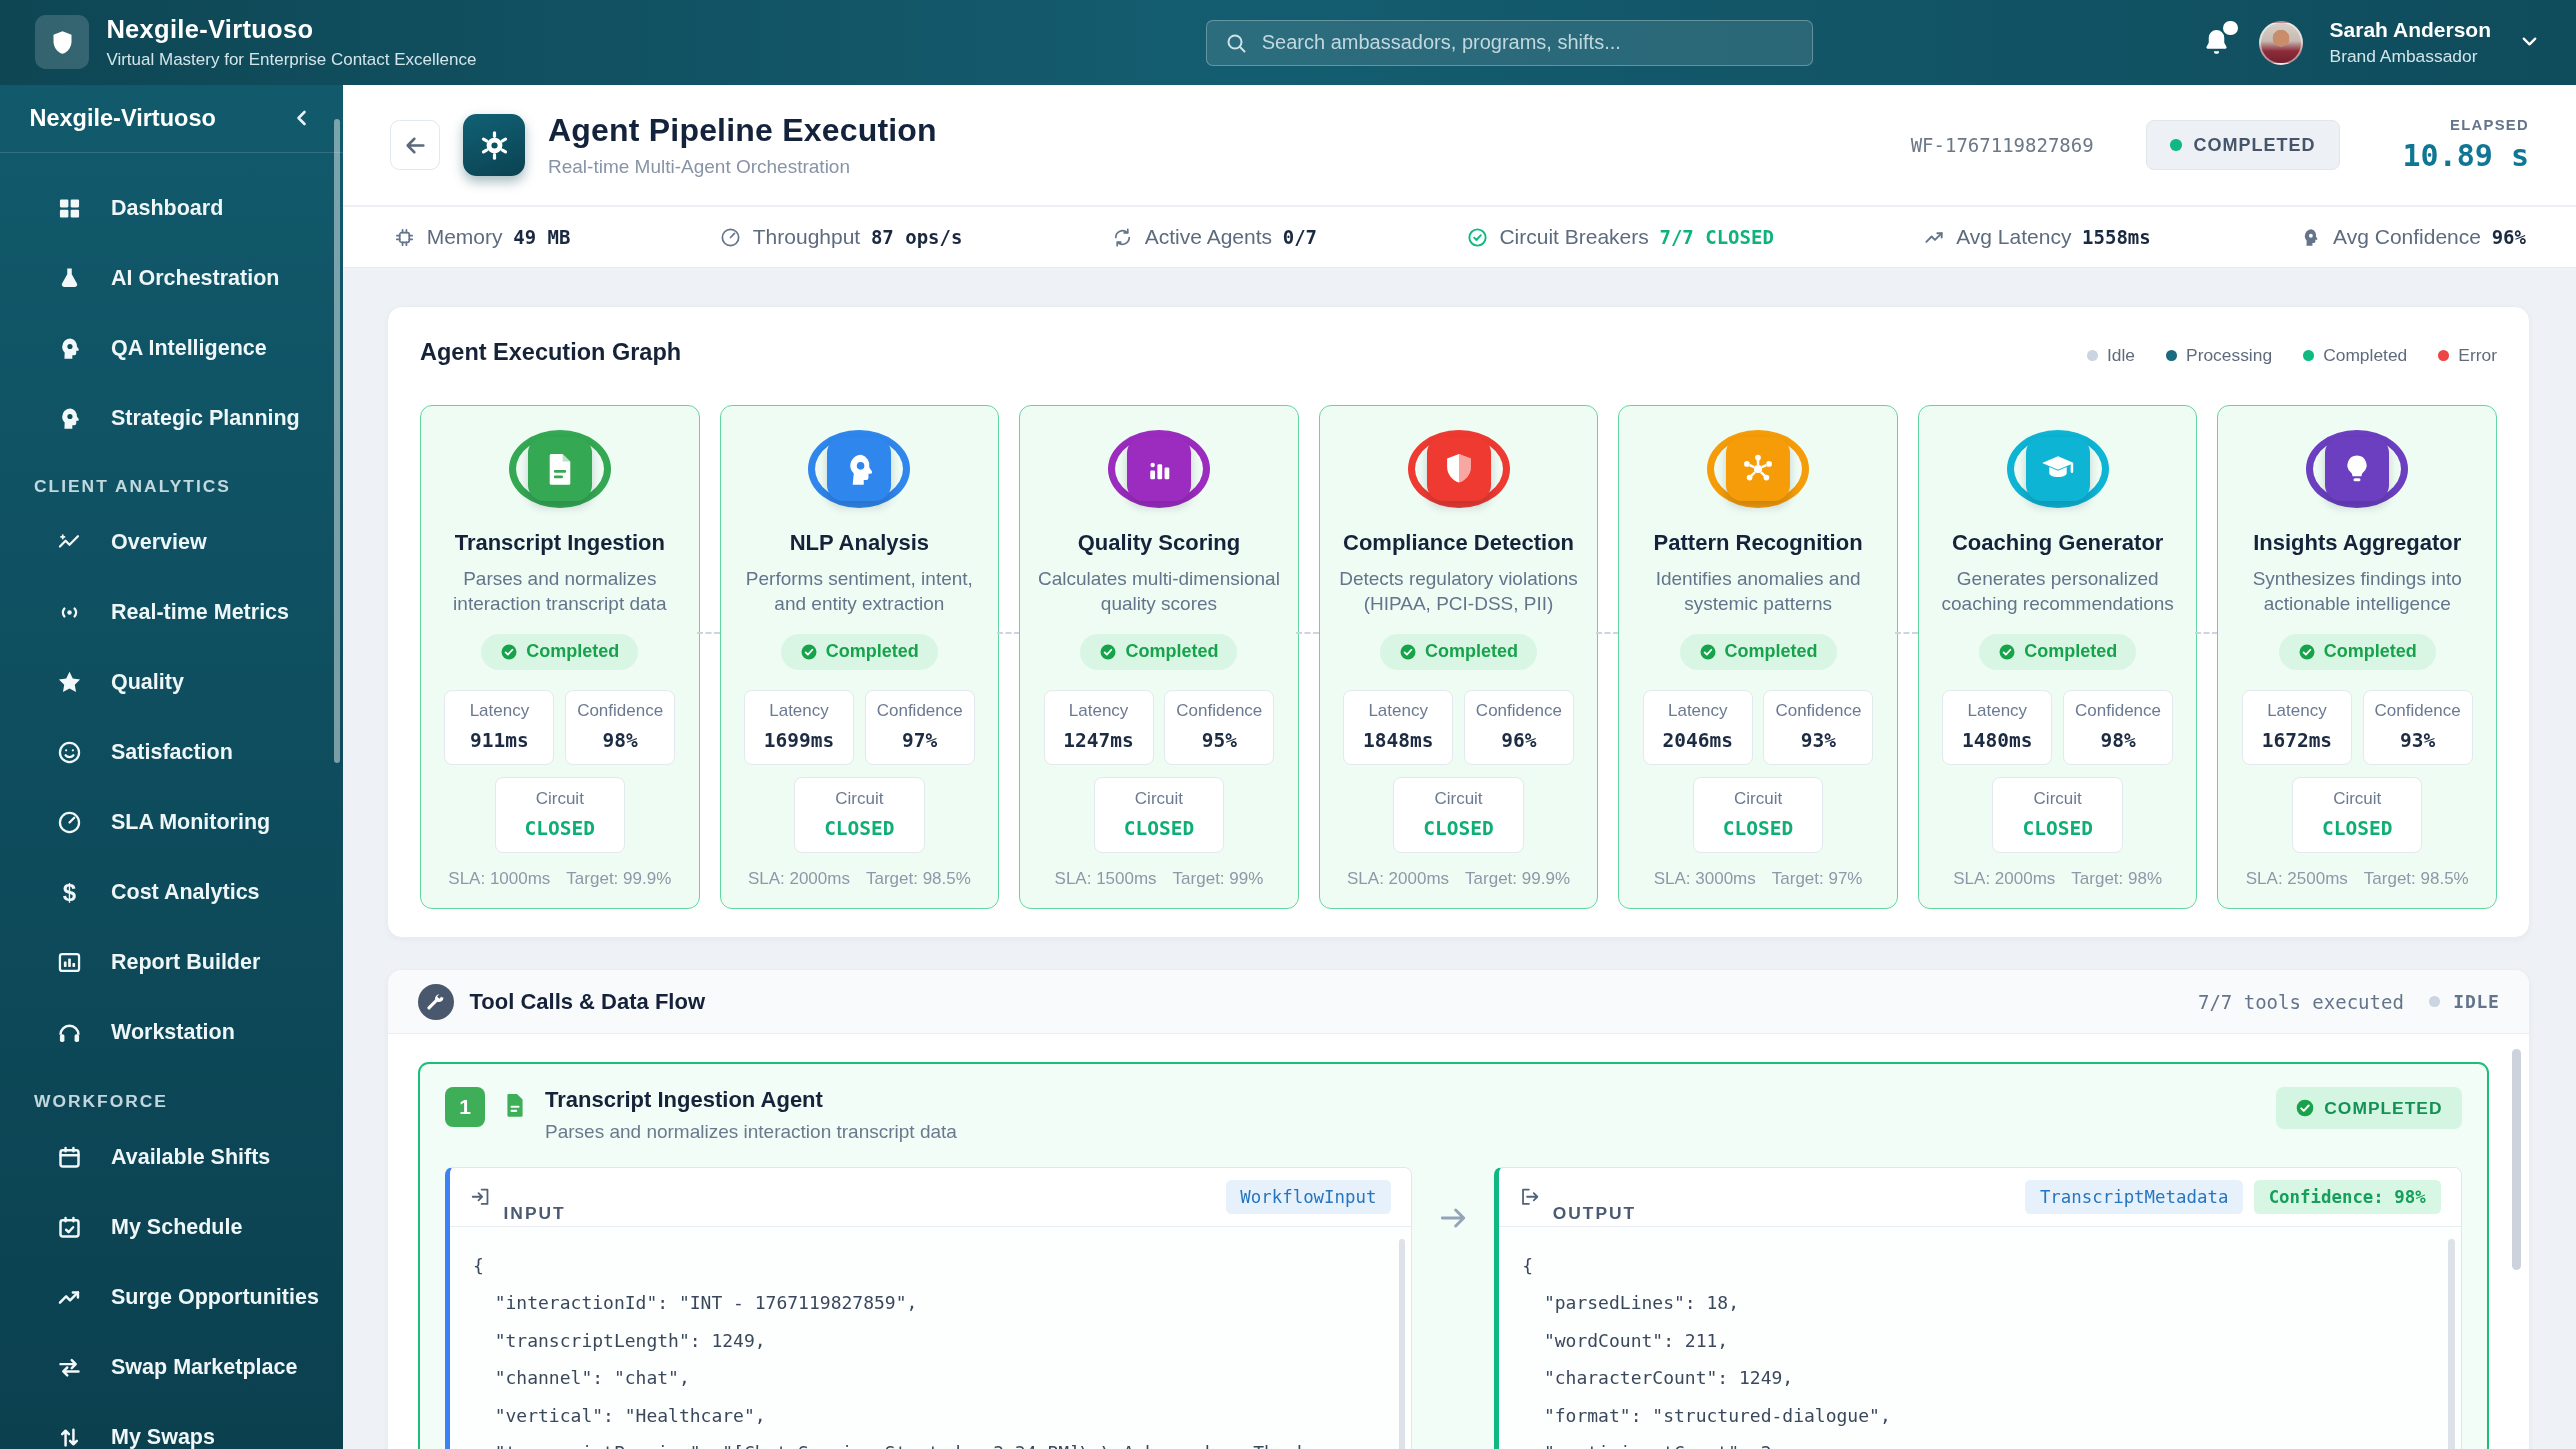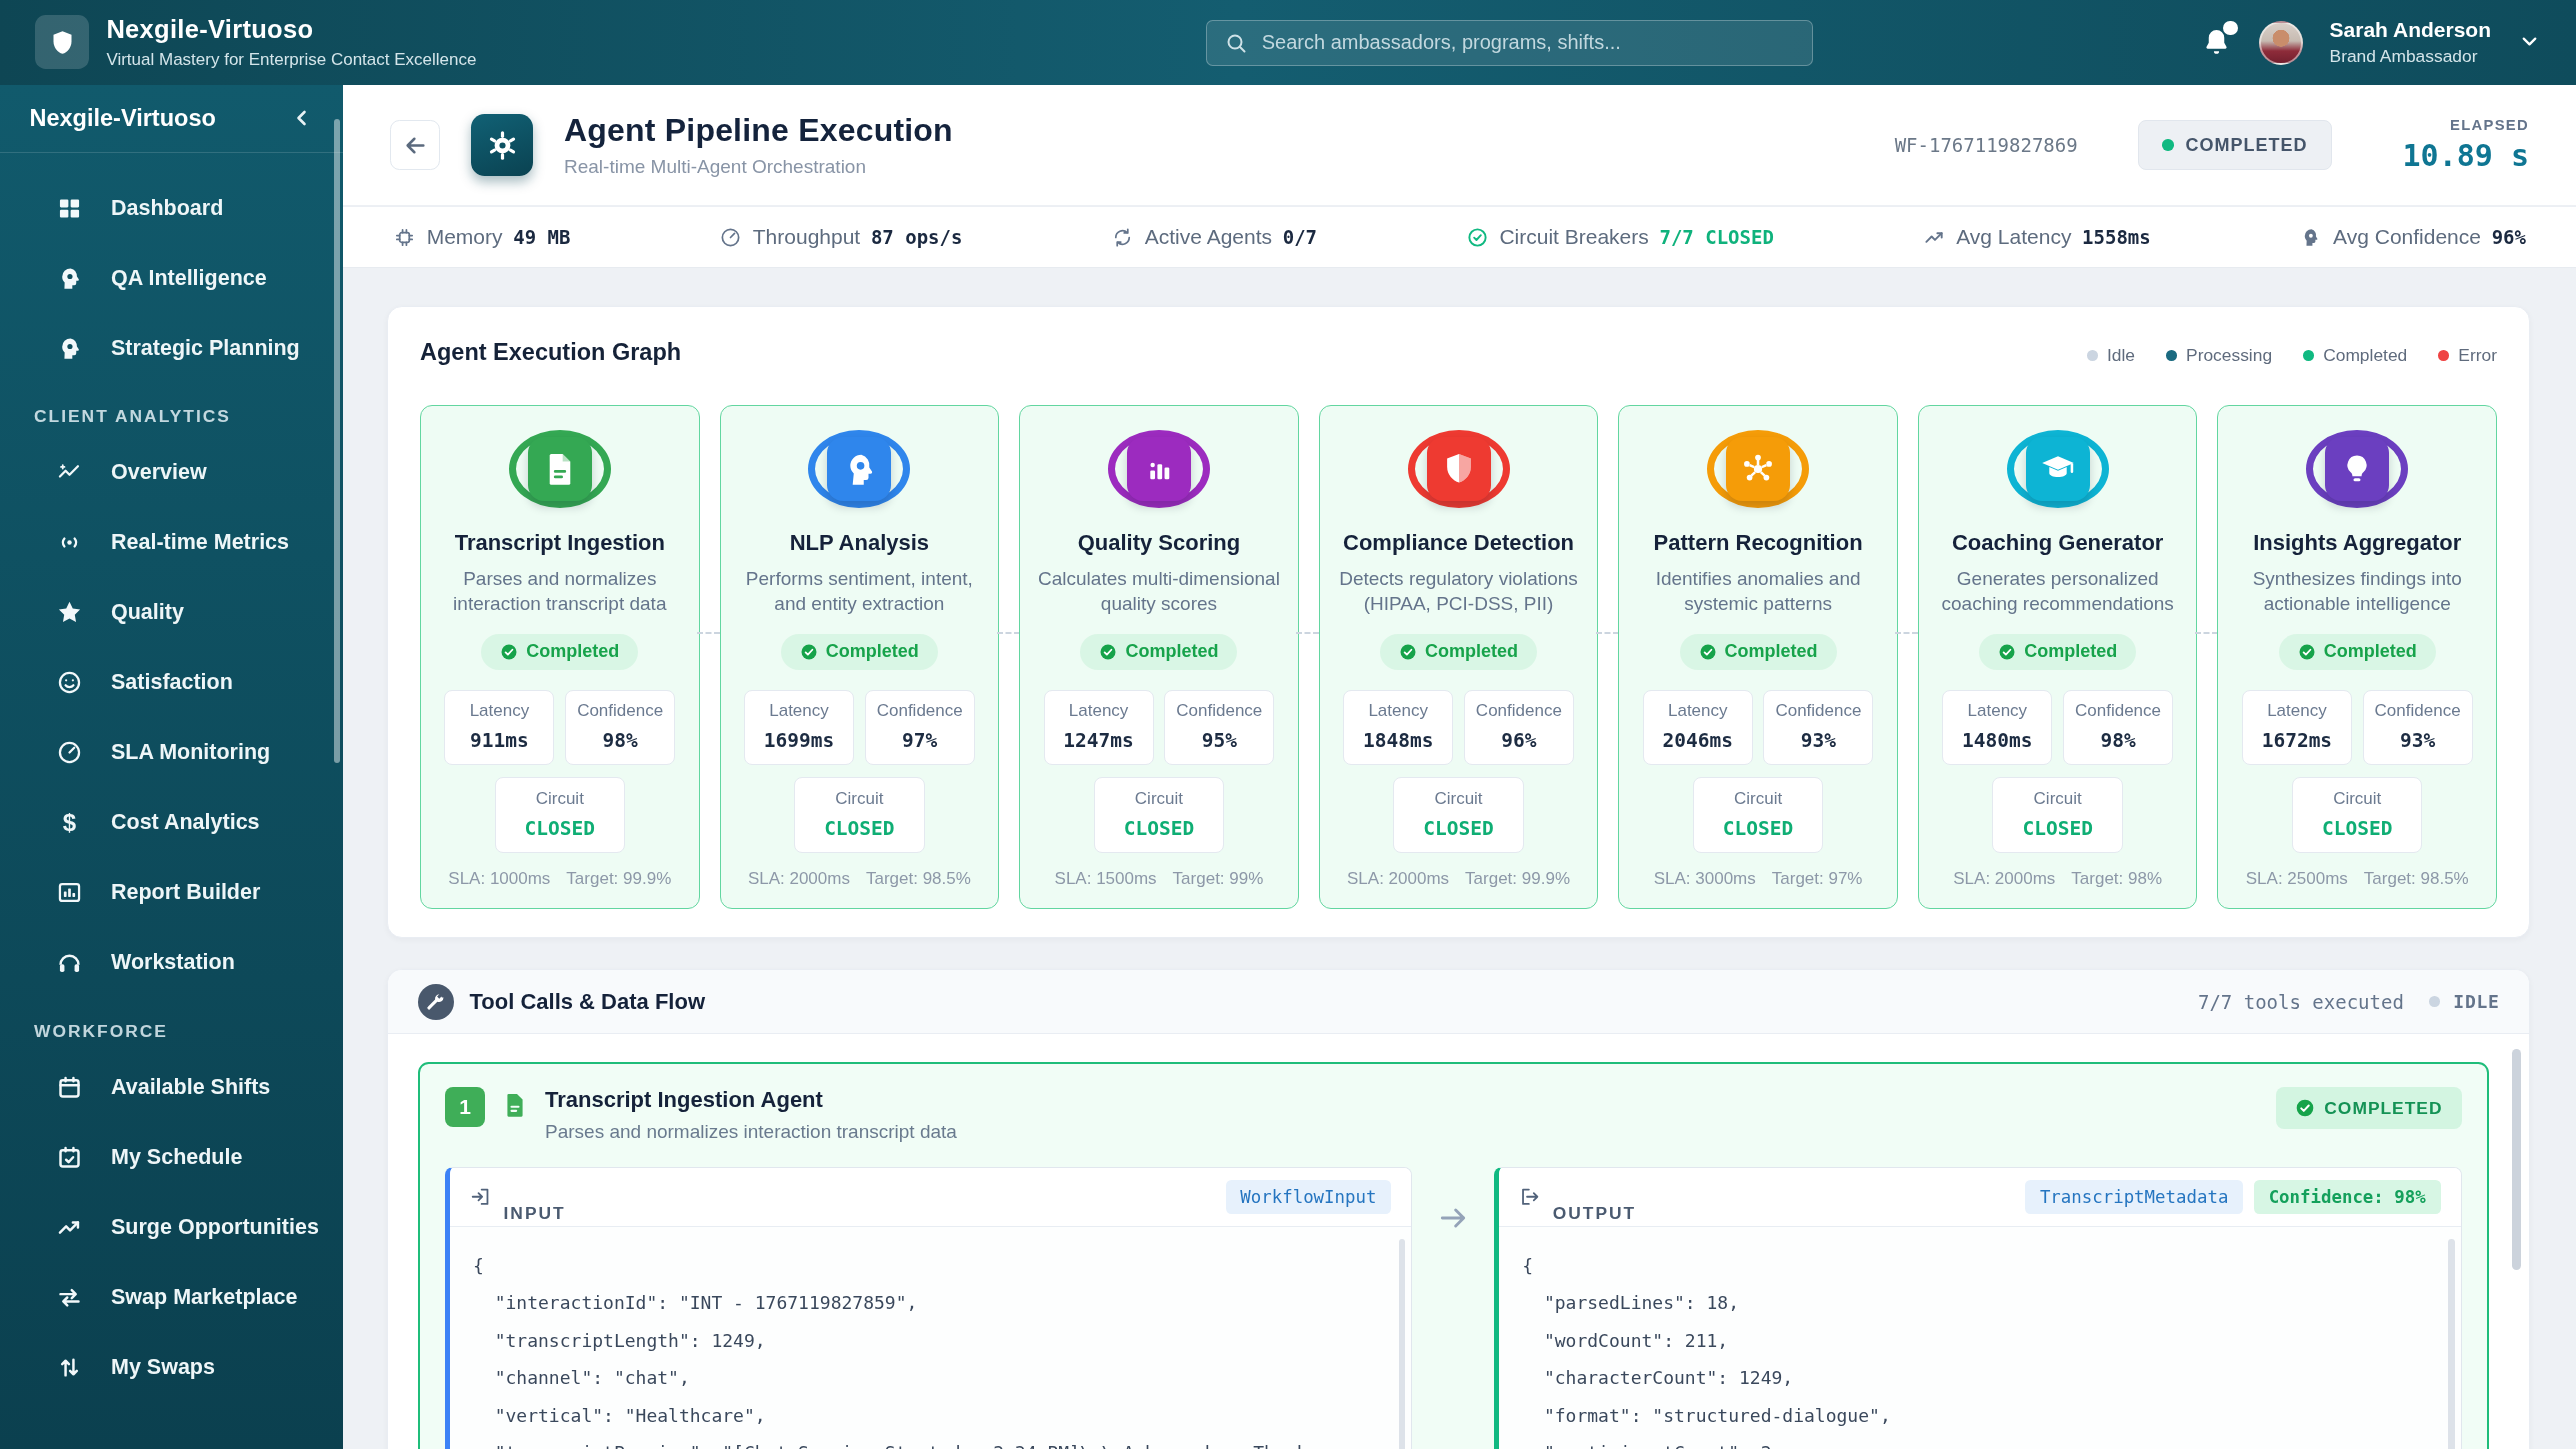--- a/index.html
+++ b/index.html
@@ -51,21 +51,21 @@
   .nav-item svg { width:27px; height:27px; flex:none; color:#f2f8fa; }
   .nav-item .dollar { width:27px; text-align:center; font-size:24px; font-weight:bold; }
   .nav-section { padding:23px 0 10.7px 34px; color:rgba(226,240,244,.85); font-size:17.4px;
     font-weight:bold; letter-spacing:2px; }
   .side-scrollbar { position:absolute; right:2.7px; top:34px; width:6px; height:644px;
     border-radius:3.4px; background:rgba(255,255,255,.45); }
 
   
   .main { position:absolute; left:343px; top:85px; right:0; bottom:0; background:#eef1f5; overflow:hidden; }
   .page-header { background:#fff; height:121px; display:flex; align-items:center;
-    padding:0 47px; gap:31px; border-bottom:0.7px solid #edf0f4; }
+    padding:0 47px; gap:23px; border-bottom:0.7px solid #edf0f4; }
   .back-btn { width:50px; height:50px; border-radius:9.4px; border:1.3px solid #e2e8ef; background:#fff;
     display:flex; align-items:center; justify-content:center; cursor:pointer; }
   .back-btn svg { width:27px; height:27px; color:#5b6a7e; }
   .gear-tile { width:62px; height:62px; border-radius:13.4px;
     background:linear-gradient(160deg,#116175 0%, #0a4251 100%);
     display:flex; align-items:center; justify-content:center; box-shadow:0 5.4px 12px rgba(10,66,81,.35); }
   .gear-tile svg { width:35px; height:35px; }
   .title-block { flex:1; }
   .page-title { font-size:32px; font-weight:bold; color:#14233c; letter-spacing:0.2px; }
   .page-subtitle { font-size:19px; color:#8894a6; margin-top:6.7px; }
@@ -239,20 +239,26 @@
       <svg viewBox="0 0 24 24" fill="currentColor">
           <rect x="3.5" y="4" width="7.5" height="7" rx="1"></rect>
           <rect x="13" y="4" width="7.5" height="7" rx="1"></rect>
           <rect x="3.5" y="13" width="7.5" height="7" rx="1"></rect>
           <rect x="13" y="13" width="7.5" height="7" rx="1"></rect>
         </svg>
       <span>Dashboard</span>
     </div>
     <div class="nav-item">
       <svg viewBox="0 0 24 24" fill="currentColor">
+          <path d="M10 3h4v5.2l4.6 8.3A2 2 0 0116.8 19.5H7.2a2 2 0 01-1.8-3L10 8.2z"></path>
+        </svg>
+      <span>AI Orchestration</span>
+    </div>
+    <div class="nav-item">
+      <svg viewBox="0 0 24 24" fill="currentColor">
           <path d="M13 3a7.5 7.5 0 00-7.5 7.5c0 2 .8 3.8 2.2 5.1L7.5 21h7v-3h1.8a1.7 1.7 0 001.7-1.7V14h1.3c.8 0 1.3-.9.8-1.6l-1.5-2.2A7.5 7.5 0 0013 3z"></path>
           <circle cx="12.4" cy="10.2" r="2.3" fill="#0f4d5c"></circle>
         </svg>
       <span>QA Intelligence</span>
     </div>
     <div class="nav-item">
       <svg viewBox="0 0 24 24" fill="currentColor">
           <path d="M13 3a7.5 7.5 0 00-7.5 7.5c0 2 .8 3.8 2.2 5.1L7.5 21h7v-3h1.8a1.7 1.7 0 001.7-1.7V14h1.3c.8 0 1.3-.9.8-1.6l-1.5-2.2A7.5 7.5 0 0013 3z"></path>
           <circle cx="12.4" cy="10.2" r="2.3" fill="#0f4d5c"></circle>
         </svg>

